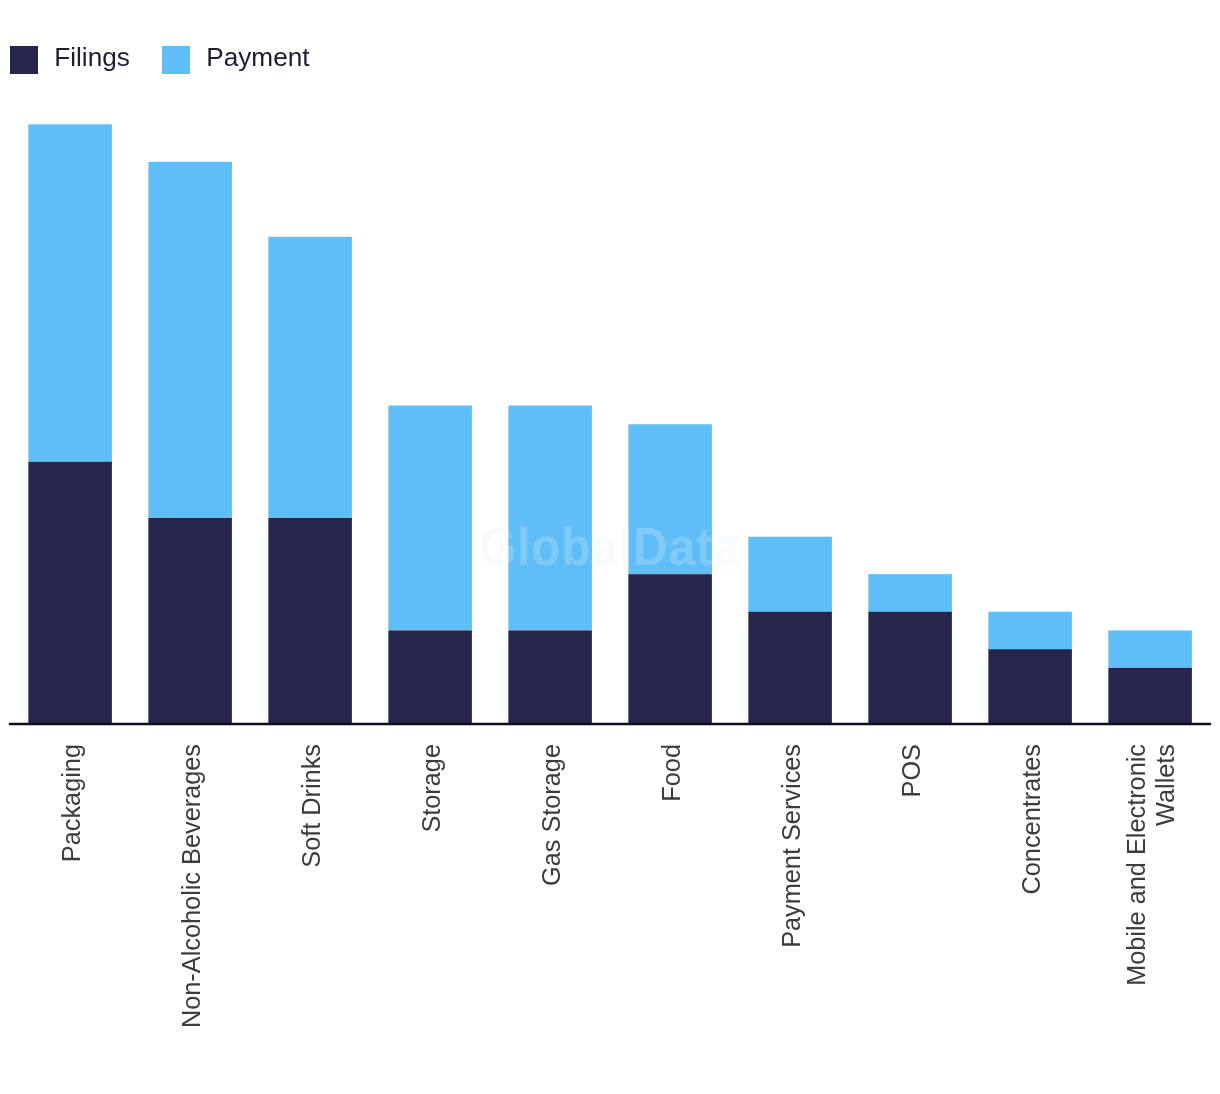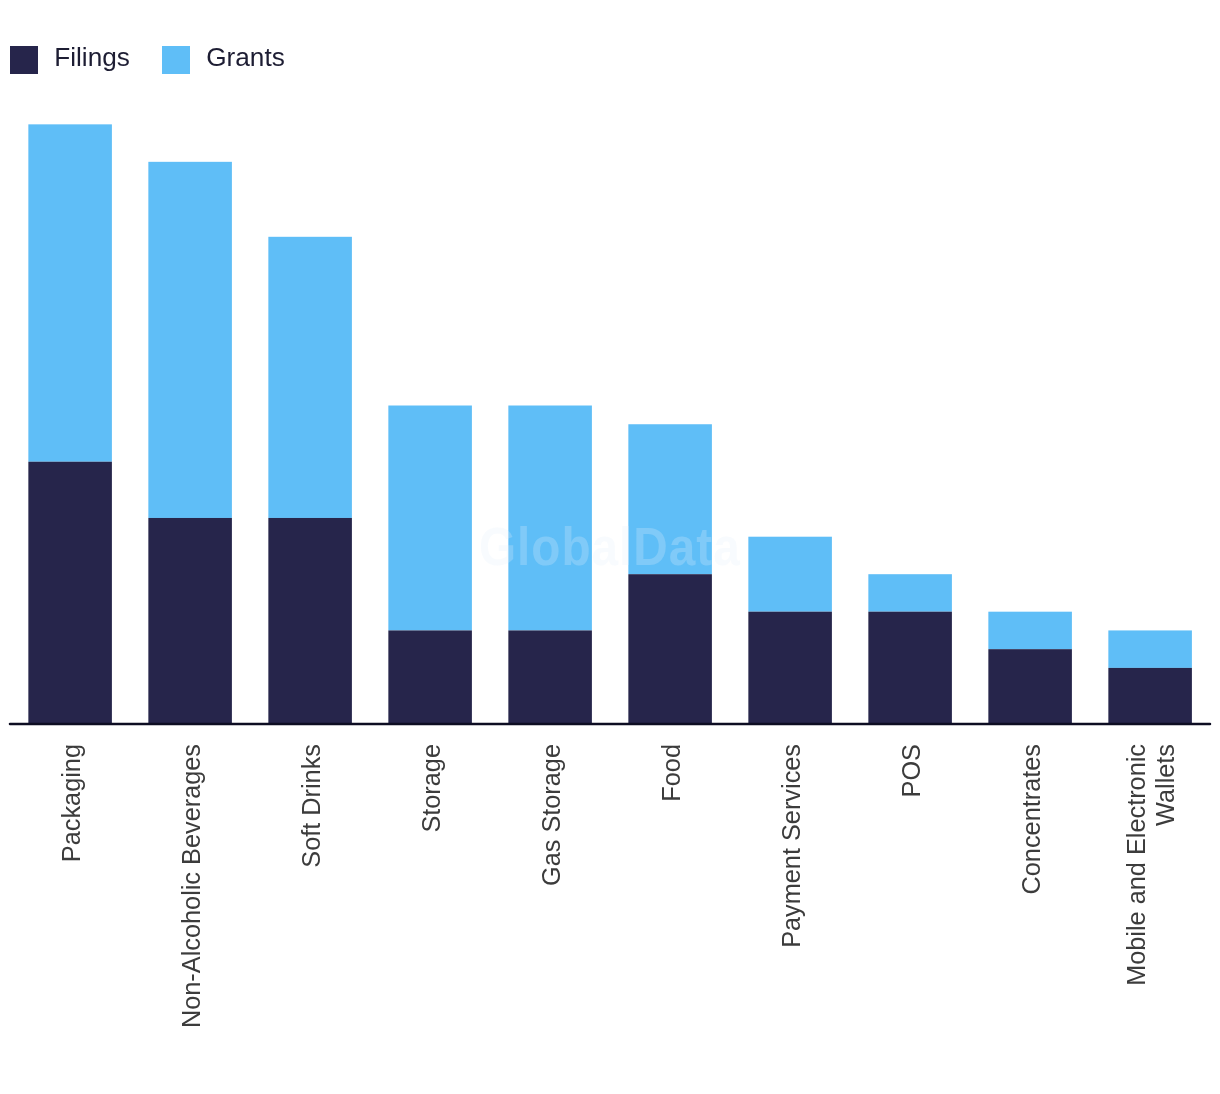--- a/index.html
+++ b/index.html
@@ -65,21 +65,21 @@
       </g>
       <line x1="10" y1="723.93" x2="1210" y2="723.93" stroke="#0d0d22" stroke-width="2.55" stroke-linecap="round"></line>
     </svg>
   <div id="legend">
       <div class="legend-item" style="left: 10px; top: 46px;">
         <div class="legend-swatch" style="background: rgb(38, 37, 75);"></div>
         <span class="legend-label" style="margin-left: 16.2px;">Filings</span>
       </div>
       <div class="legend-item" style="left: 162px; top: 46px;">
         <div class="legend-swatch" style="background: rgb(95, 190, 247);"></div>
-        <span class="legend-label" style="margin-left: 16.2px;">Grants</span>
+        <span class="legend-label" style="margin-left: 16.2px;">Payment</span>
       </div>
     </div>
   <div class="watermark" id="watermark" style="left: 479px; top: 520px;">GlobalData</div>
   <div id="labels">
       <div class="cat-label" style="width: 440px; left: -383.375px; top: 743.5px;">Packaging</div>
       <div class="cat-label" style="width: 440px; left: -263.375px; top: 743.5px;">Non-Alcoholic Beverages</div>
       <div class="cat-label" style="width: 440px; left: -143.375px; top: 743.5px;">Soft Drinks</div>
       <div class="cat-label" style="width: 440px; left: -23.375px; top: 743.5px;">Storage</div>
       <div class="cat-label" style="width: 440px; left: 96.625px; top: 743.5px;">Gas Storage</div>
       <div class="cat-label" style="width: 440px; left: 216.625px; top: 743.5px;">Food</div>

